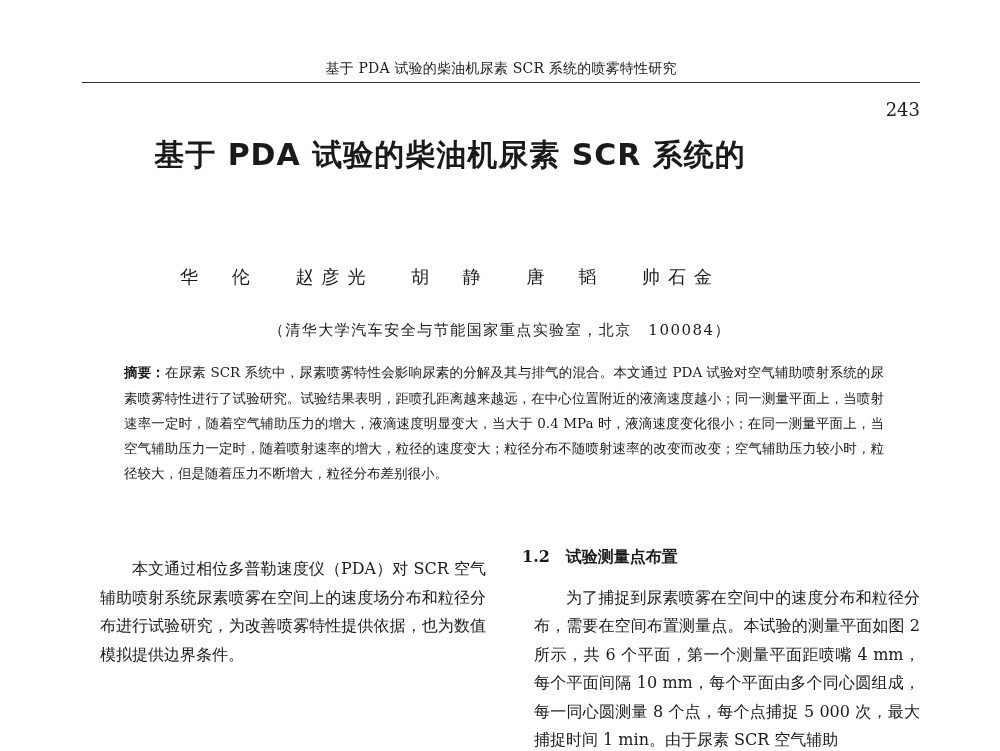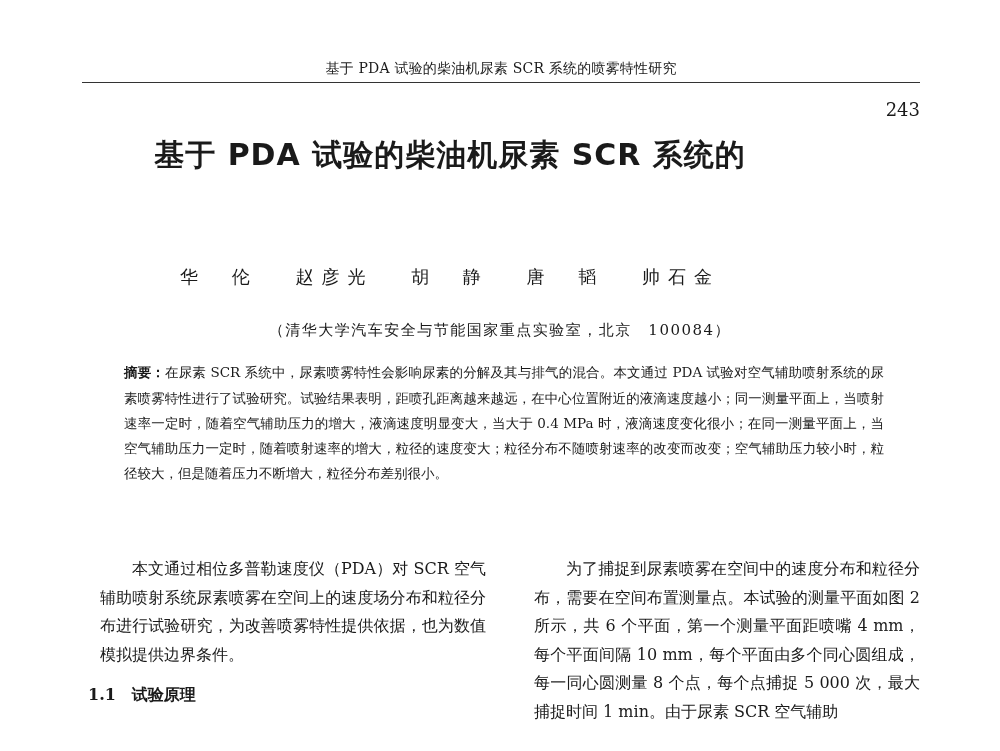--- a/index.html
+++ b/index.html
@@ -79,20 +79,20 @@
 <div class="affiliation">（清华大学汽车安全与节能国家重点实验室，北京　100084）</div>
 
 <div class="abstract">
   <p>
     <span class="label">摘要：</span><span>在尿素 SCR 系统中，尿素喷雾特性会影响尿素的分解及其与排气的混合。本文通过 PDA 试验对空气辅助喷射系统的尿素喷雾特性进行了试验研究。试验结果表明，距喷孔距离越来越远，在中心位置附近的液滴速度越小；同一测量平面上，当喷射速率一定时，随着空气辅助压力的增大，液滴速度明显变大，当大于 0.4 MPa 时，液滴速度变化很小；在同一测量平面上，当空气辅助压力一定时，随着喷射速率的增大，粒径的速度变大；粒径分布不随喷射速率的改变而改变；空气辅助压力较小时，粒径较大，但是随着压力不断增大，粒径分布差别很小。</span>
   </p>
 </div>
 
 <div class="col col-left">
   <p>本文通过相位多普勒速度仪（PDA）对 SCR 空气辅助喷射系统尿素喷雾在空间上的速度场分布和粒径分布进行试验研究，为改善喷雾特性提供依据，也为数值模拟提供边界条件。</p>
-  <div class="h2">
-    <span class="num">1.1</span><span>试验原理</span>
-  </div>
 </div>
 
 <div class="col col-right">
+  <div class="h2">
+    <span class="num">1.2</span><span>试验测量点布置</span>
+  </div>
   <p>为了捕捉到尿素喷雾在空间中的速度分布和粒径分布，需要在空间布置测量点。本试验的测量平面如图 2 所示，共 6 个平面，第一个测量平面距喷嘴 4 mm，每个平面间隔 10 mm，每个平面由多个同心圆组成，每一同心圆测量 8 个点，每个点捕捉 5 000 次，最大捕捉时间 1 min。由于尿素 SCR 空气辅助</p>
 </div>
 
 </body></html>

